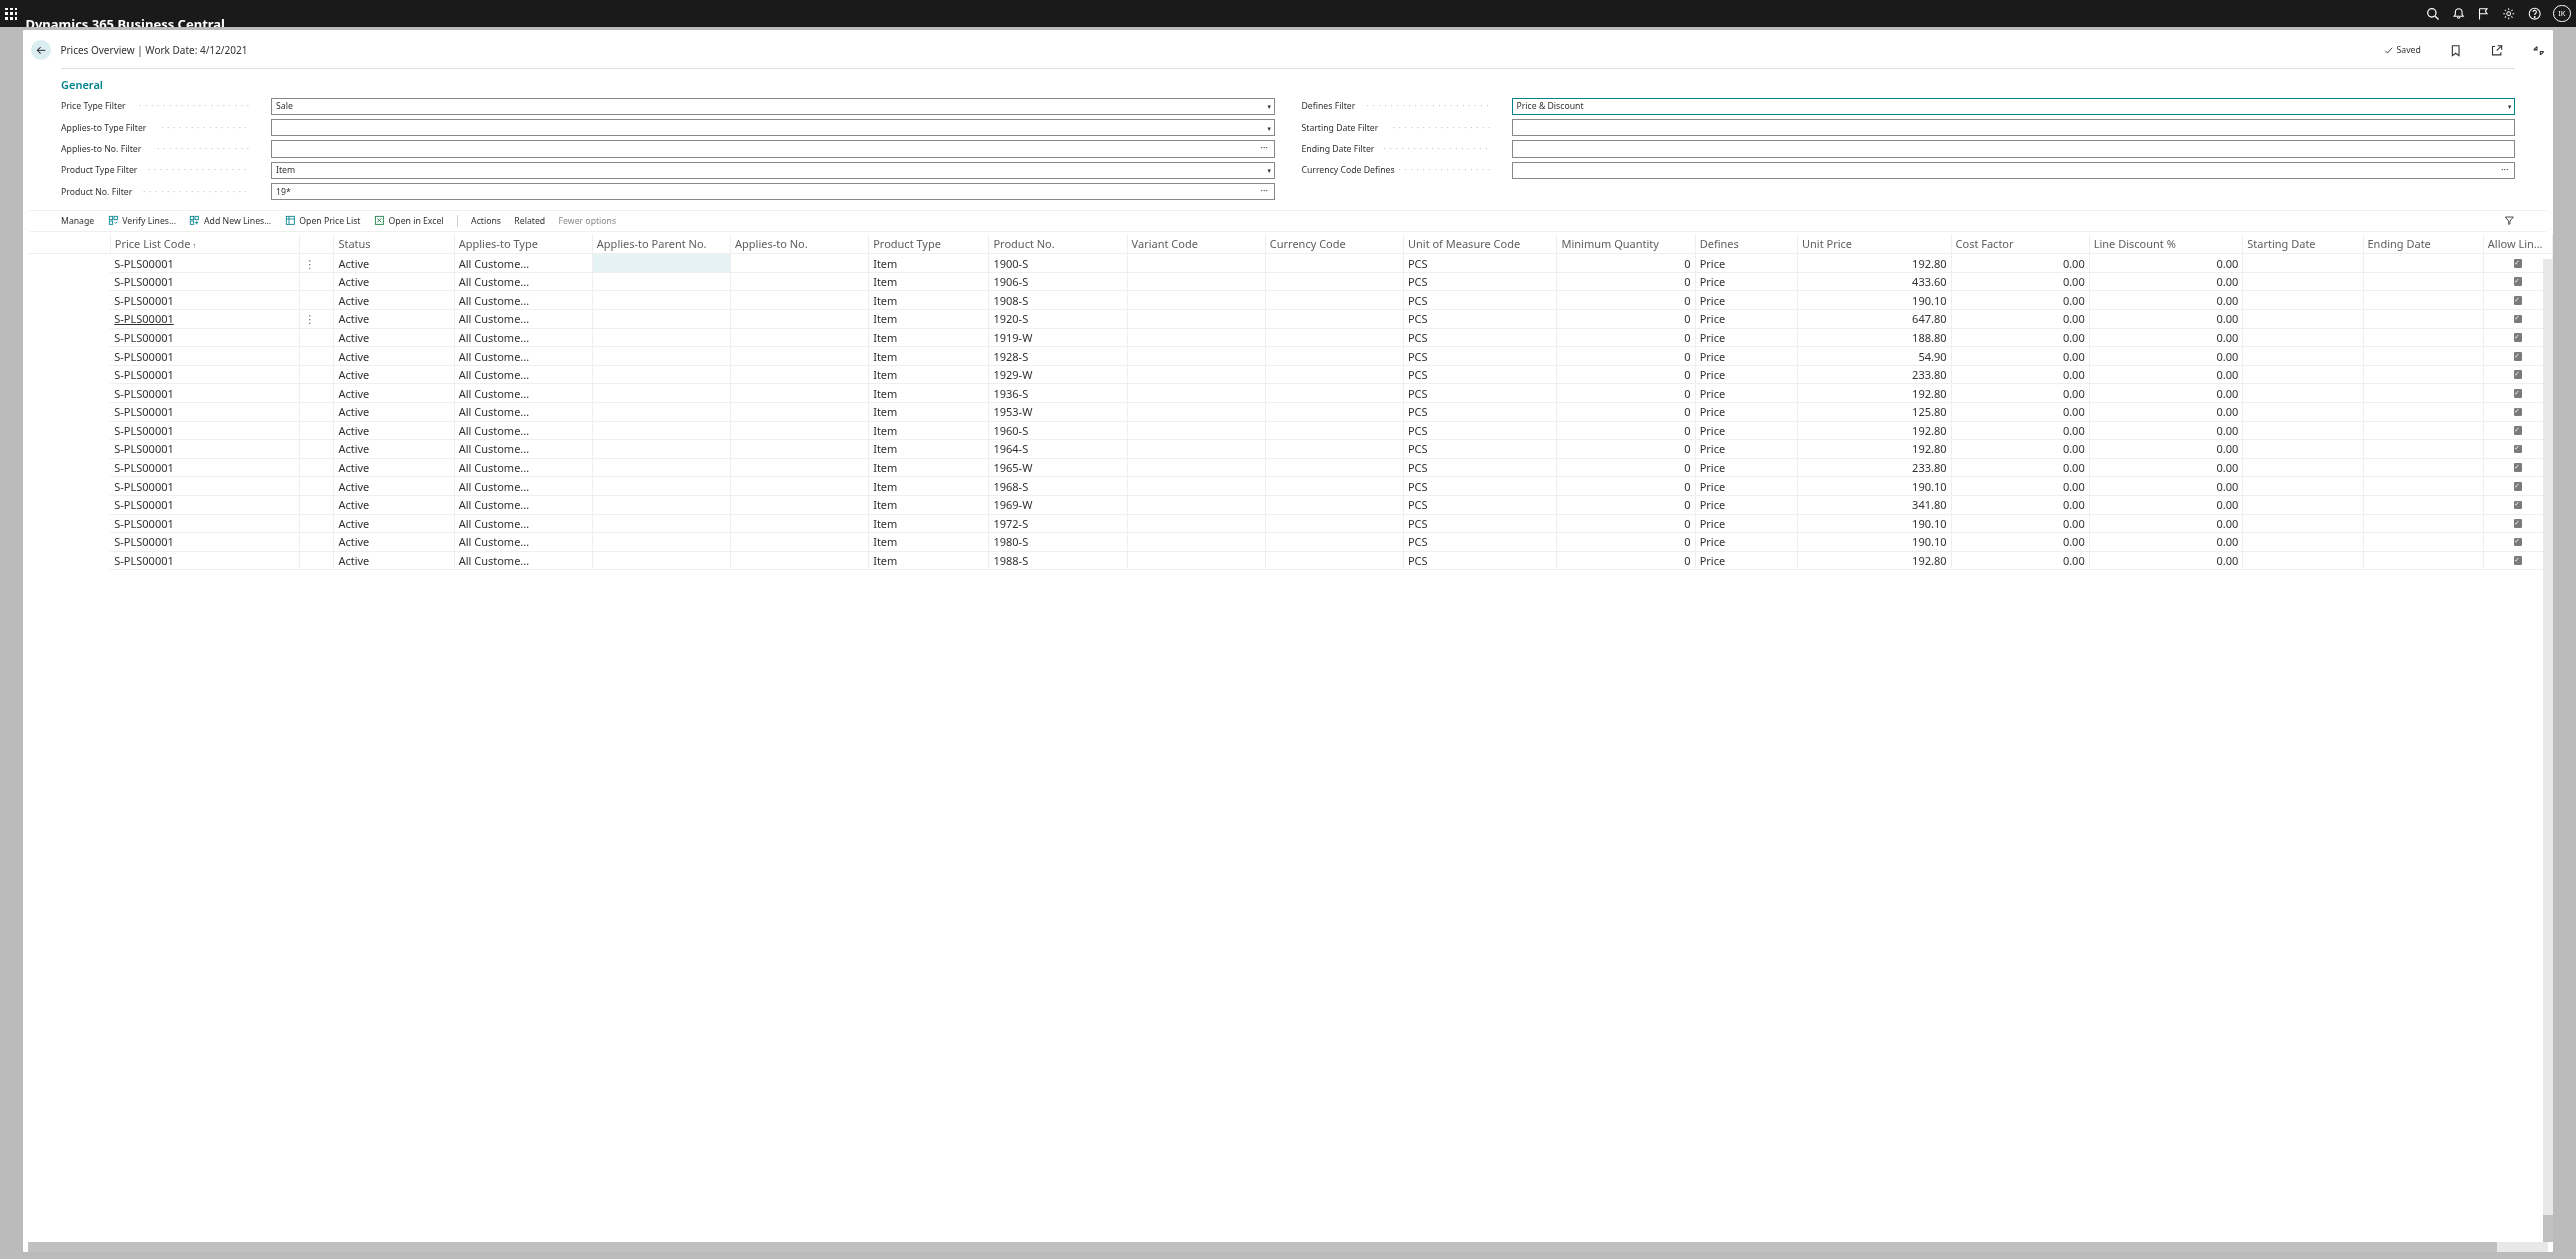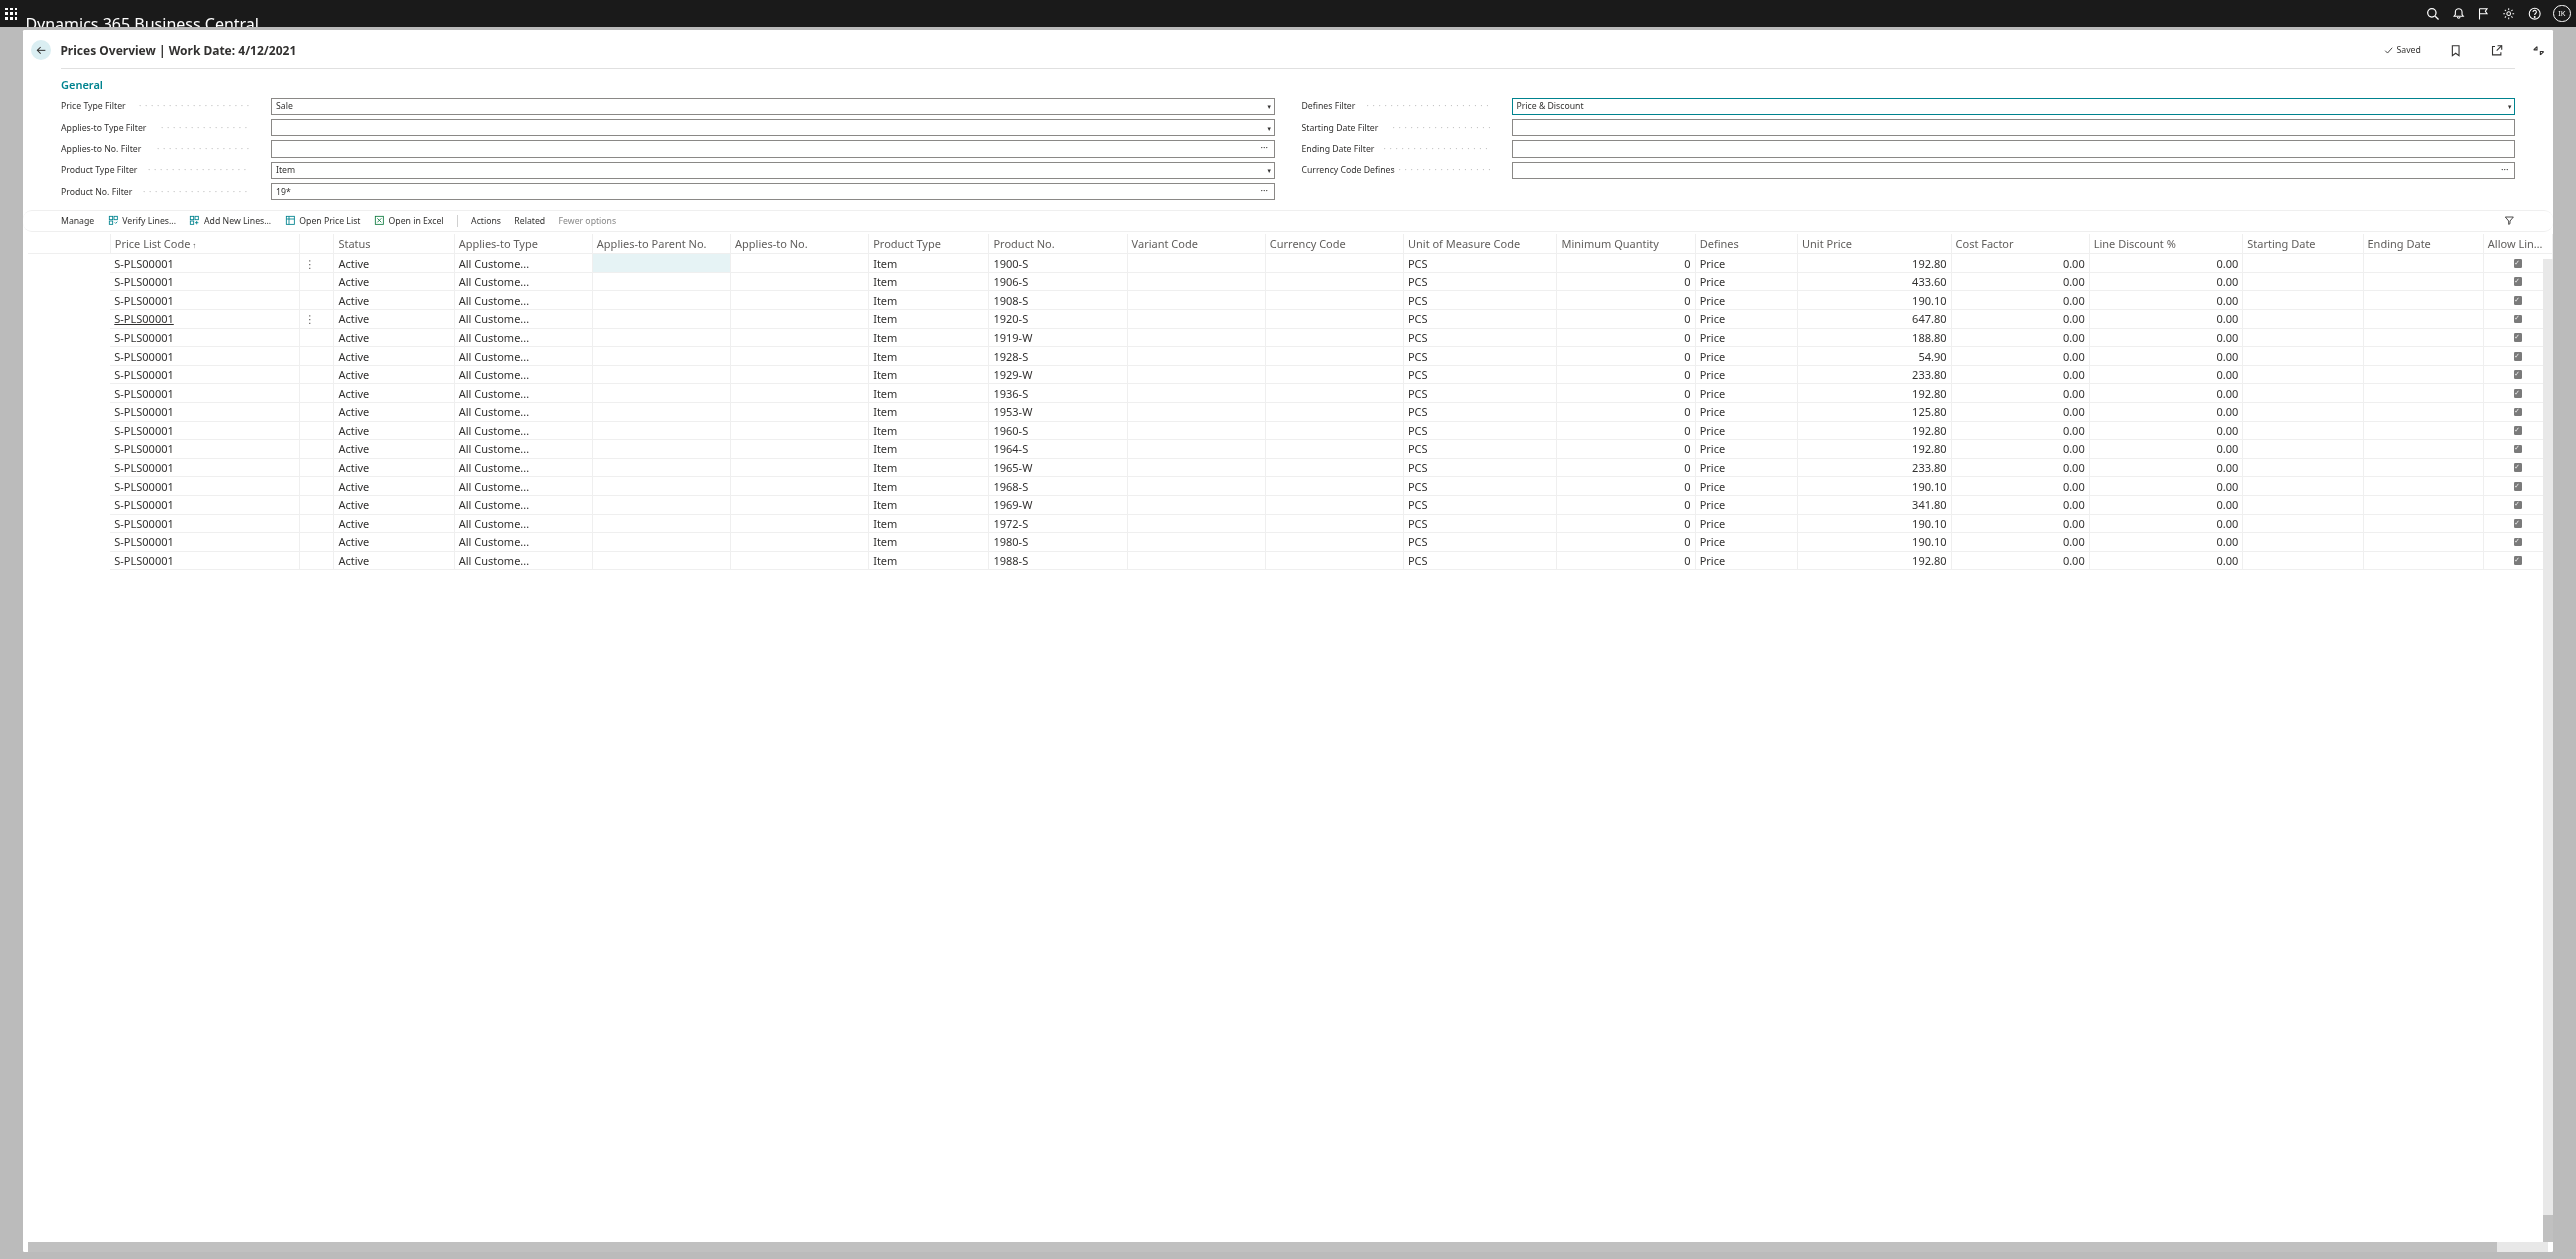--- a/index.html
+++ b/index.html
@@ -19,21 +19,21 @@
     align-items: center;
     padding: 0 5.4px;
   }
   .topbar-left { display:flex;align-items:center;gap:8px;}
   .waffle {
     width: 12px; height: 12px;
     display: grid; grid-template-columns: repeat(3,2.7px); grid-template-rows: repeat(3,2.7px);
     gap:2px; cursor:pointer;
   }
   .waffle span { width:2.7px;height:2.7px;background:#fff;}
-  .topbar-title { font-size:16px; font-weight:400;margin-top:20px;}
+  .topbar-title { font-size:13px; font-weight:700;margin-top:20px;}
   .topbar-right { margin-left:auto; display:flex;align-items:center;gap:12px;}
   .topbar-icon { width:13.4px;height:13.4px;color:#fff;cursor:pointer;display:flex;align-items:center;justify-content:center;}
   .avatar { width:17.4px;height:17.4px;border:0.7px solid #fff;border-radius:50%;display:flex;align-items:center;justify-content:center;font-size:7.4px;}
 
   
   .page-wrap {
     position: absolute;
     top:27px; left:0; right:0; bottom:0;
     background: #bbb;
     padding: 2.7px 23px 6.7px;
@@ -51,21 +51,21 @@
   .card-header {
     display:flex;
     align-items:center;
     padding: 2.7px 8px 8px;
   }
   .back-btn {
     width:20px;height:20px;border-radius:50%;background:#daeef2;
     display:flex;align-items:center;justify-content:center;cursor:pointer;
     margin-right:9.4px;
   }
-  .work-date-title { font-size:12px;font-weight:bold;}
+  .work-date-title { font-size:10px;}
   .header-right { margin-left:auto; display:flex;align-items:center;gap:28px;}
   .saved-ind { display:flex;align-items:center;gap:2.7px;font-size:8.7px;color:#323130;}
   .hdr-icon { width:13.4px;height:13.4px;cursor:pointer;display:flex;align-items:center;justify-content:center;color:#323130;}
   hr.sep { border:none;border-top:0.7px solid #e0e0e0;margin:0 38px 8px;}
 
   
   .section-title { color:#00838f;font-weight:600;padding:0 38px 4px; font-size:11px;}
   .filters {
     display:grid;
     grid-template-columns: 1fr 1fr;

